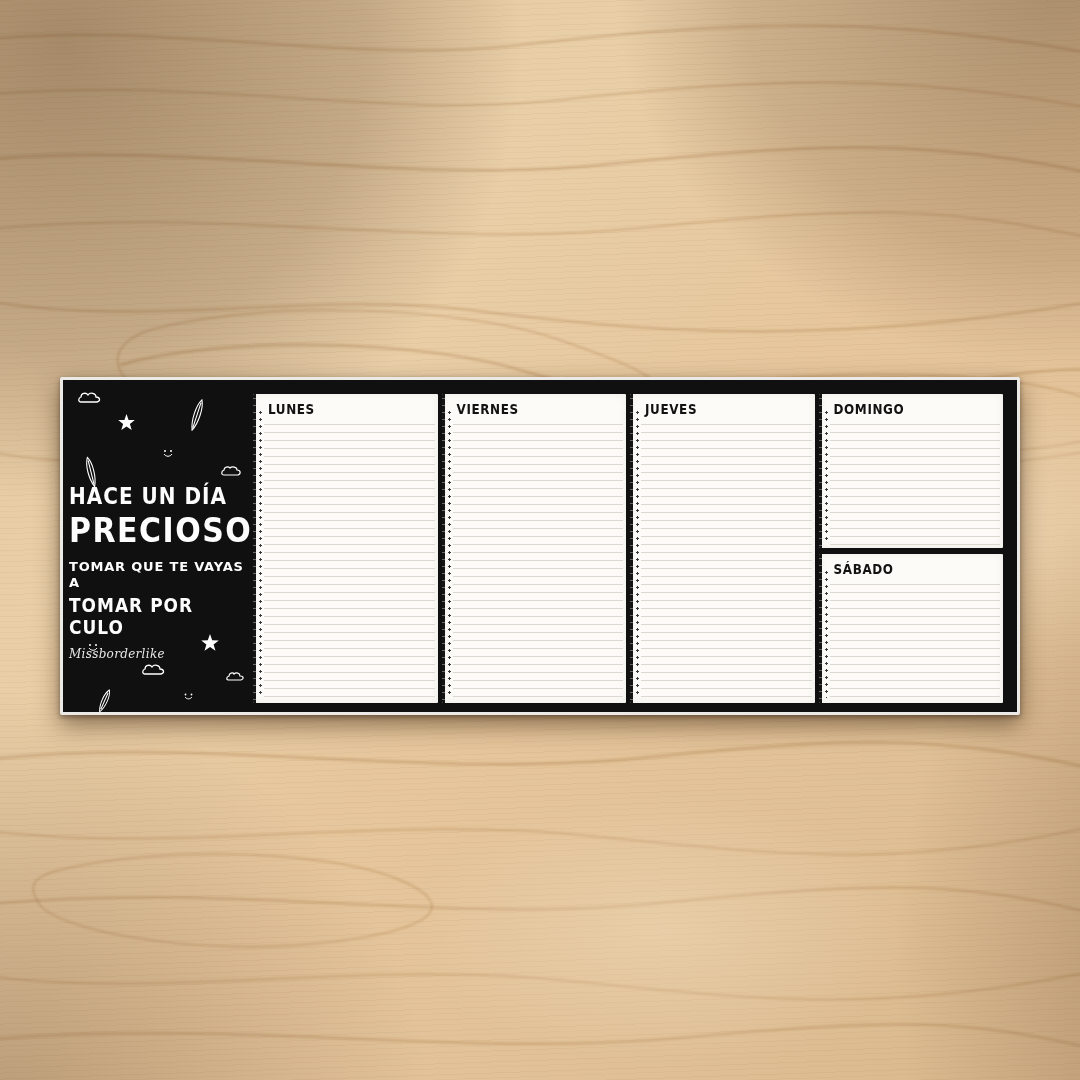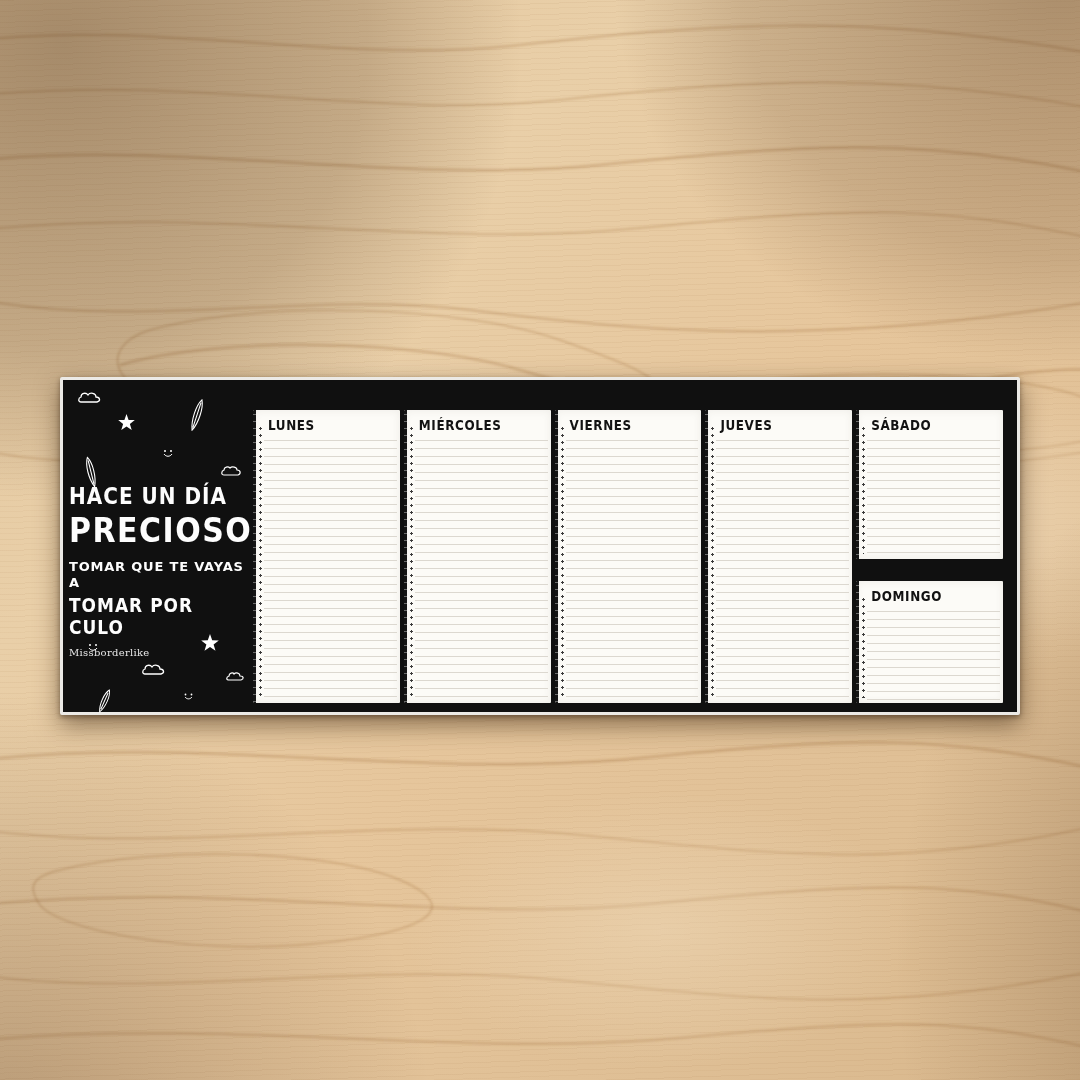--- a/index.html
+++ b/index.html
@@ -25,29 +25,29 @@
            box-shadow:0 10px 24px rgba(60,38,16,0.55),0 2px 5px rgba(40,25,10,0.45);}
   .pad-inner{position:absolute;inset:0;}
 
   
   .left-panel{position:absolute;left:0;top:0;width:190px;height:100%;}
   .quote{position:absolute;left:6px;right:6px;top:104px;color:#fdfdfd;}
   .q1{font-size:20px;font-weight:bold;letter-spacing:1px;line-height:24px;margin-bottom:5px;transform:scaleY(1.12);}
   .q2{font-size:30px;font-weight:bold;letter-spacing:1.5px;line-height:34px;margin-bottom:12px;transform:scaleY(1.15);}
   .q3{font-size:13px;font-weight:bold;letter-spacing:0.8px;line-height:16px;margin-bottom:5px;}
   .q4{font-size:17px;font-weight:bold;letter-spacing:1px;line-height:20px;margin-bottom:11px;transform:scaleY(1.1);}
-  .qsig{font-family:"DejaVu Serif","Liberation Serif",serif;font-size:10px;color:#e8e8e8;letter-spacing:0.3px;}
+  .qsig{font-family:"DejaVu Serif","Liberation Serif",serif;font-style:italic;font-size:12px;color:#e8e8e8;letter-spacing:0.3px;}
 
   .doodle{position:absolute;}
 
   
   .week{position:absolute;left:190px;top:14px;right:14px;bottom:9px;display:flex;gap:4px;}
   .col{flex:1;display:flex;flex-direction:column;gap:6px;min-width:0;}
   .paper{position:relative;flex:1;background:#fcfbf7;border-radius:1px;overflow:hidden;
-         box-shadow:inset 0 0 8px rgba(60,55,40,0.08);margin-top:16px;}
+         box-shadow:inset 0 0 8px rgba(60,55,40,0.08);}
   .paper.sab{flex:0 0 149px;}
   .binding{position:absolute;left:0;top:0;bottom:0;width:3px;
            background:repeating-linear-gradient(to bottom,#141414 0 4px,#6a6a6a 4px 5px,#141414 5px 7px);}
   .dots{position:absolute;left:6px;top:17px;bottom:5px;width:3px;
         background-image:radial-gradient(circle at 1.5px 1.5px,rgba(25,25,25,0.85) 1px,transparent 1.4px);
         background-size:3px 7px;background-repeat:repeat-y;}
   .rules{position:absolute;left:11px;right:3px;top:23px;bottom:3px;
          background:repeating-linear-gradient(to bottom,transparent 0 7px,#dcd8d0 7px 8px);}
   .day-label{position:relative;margin:7px 0 0 15px;font-size:12px;font-weight:bold;
              letter-spacing:0.6px;color:#121212;transform:scaleY(1.15);transform-origin:left top;}
@@ -154,58 +154,50 @@
         <div class="col">
           <div class="paper">
             <div class="binding"></div>
             <div class="dots"></div>
             <div class="rules"></div>
             <div class="day-label">LUNES</div>
           </div>
         </div>
 
 
+
         <div class="col">
           <div class="paper">
             <div class="binding"></div>
             <div class="dots"></div>
             <div class="rules"></div>
-            <div class="day-label">MIÉRCOLES</div>
+            <div class="day-label">VIERNES</div>
           </div>
         </div>
 
         <div class="col">
           <div class="paper">
             <div class="binding"></div>
             <div class="dots"></div>
             <div class="rules"></div>
-            <div class="day-label">VIERNES</div>
-          </div>
-        </div>
-
-        <div class="col">
-          <div class="paper">
-            <div class="binding"></div>
-            <div class="dots"></div>
-            <div class="rules"></div>
             <div class="day-label">JUEVES</div>
           </div>
         </div>
 
         <div class="col">
+          <div class="paper dom">
+            <div class="binding"></div>
+            <div class="dots"></div>
+            <div class="rules"></div>
+            <div class="day-label">DOMINGO</div>
+          </div>
           <div class="paper sab">
             <div class="binding"></div>
             <div class="dots"></div>
             <div class="rules"></div>
             <div class="day-label">SÁBADO</div>
-          </div>
-          <div class="paper dom">
-            <div class="binding"></div>
-            <div class="dots"></div>
-            <div class="rules"></div>
-            <div class="day-label">DOMINGO</div>
           </div>
         </div>
 
       </div>
     </div>
   </div>
 </div>
 
 </body></html>

